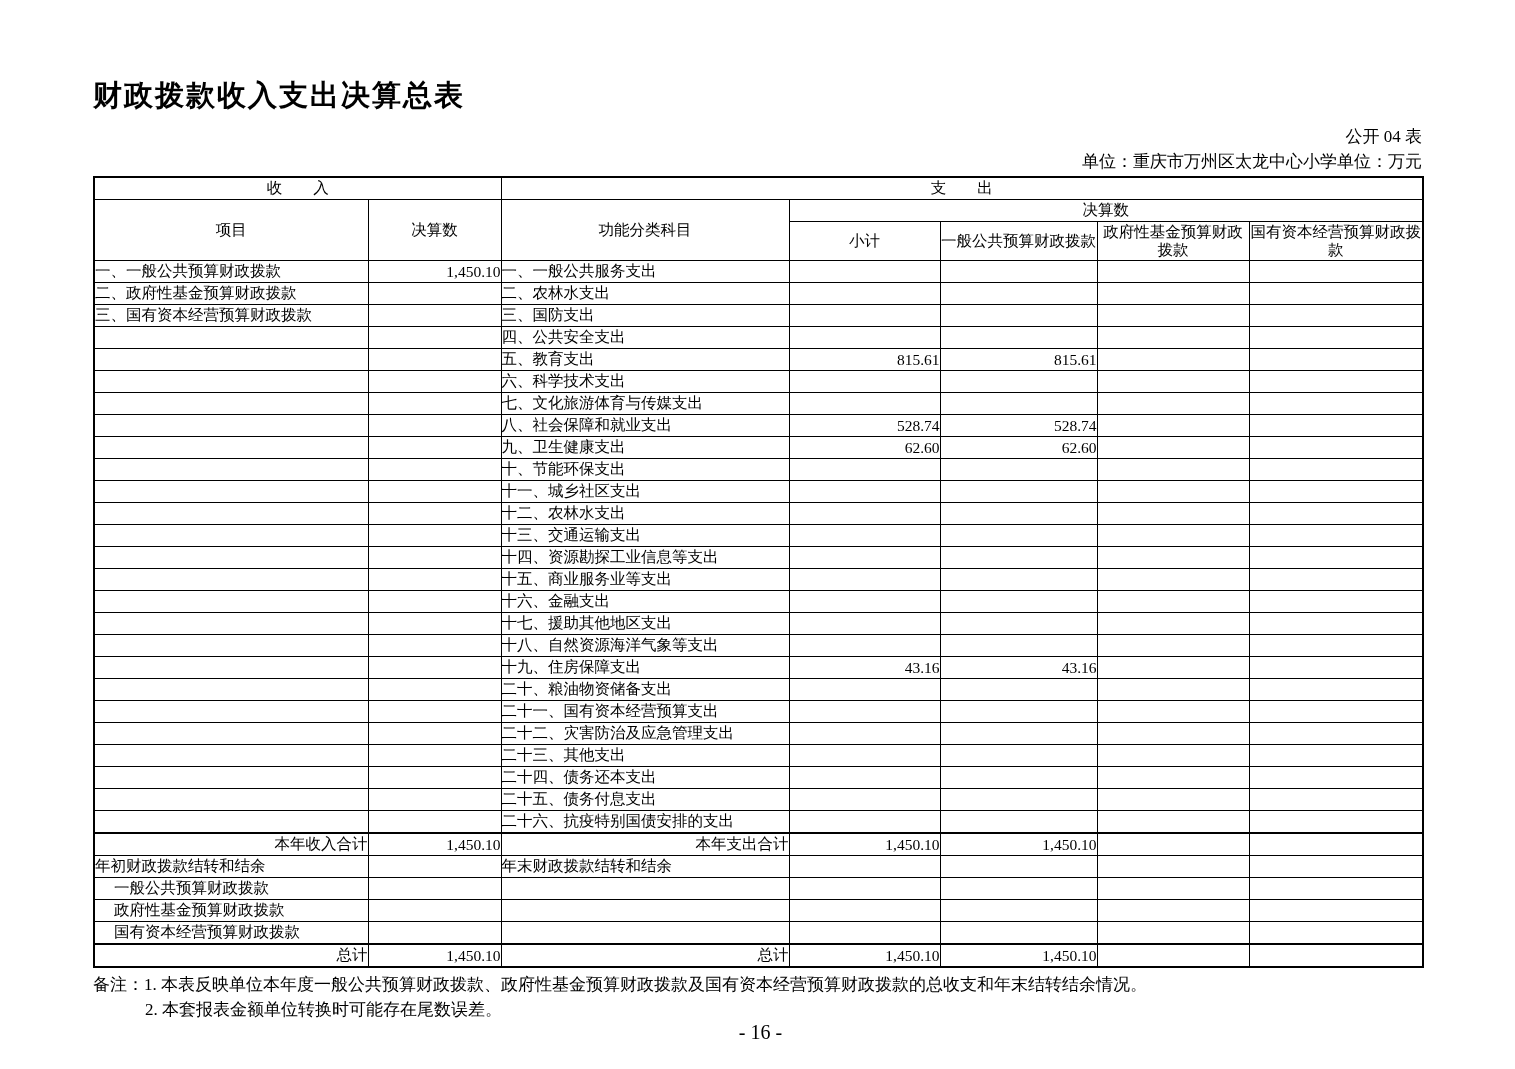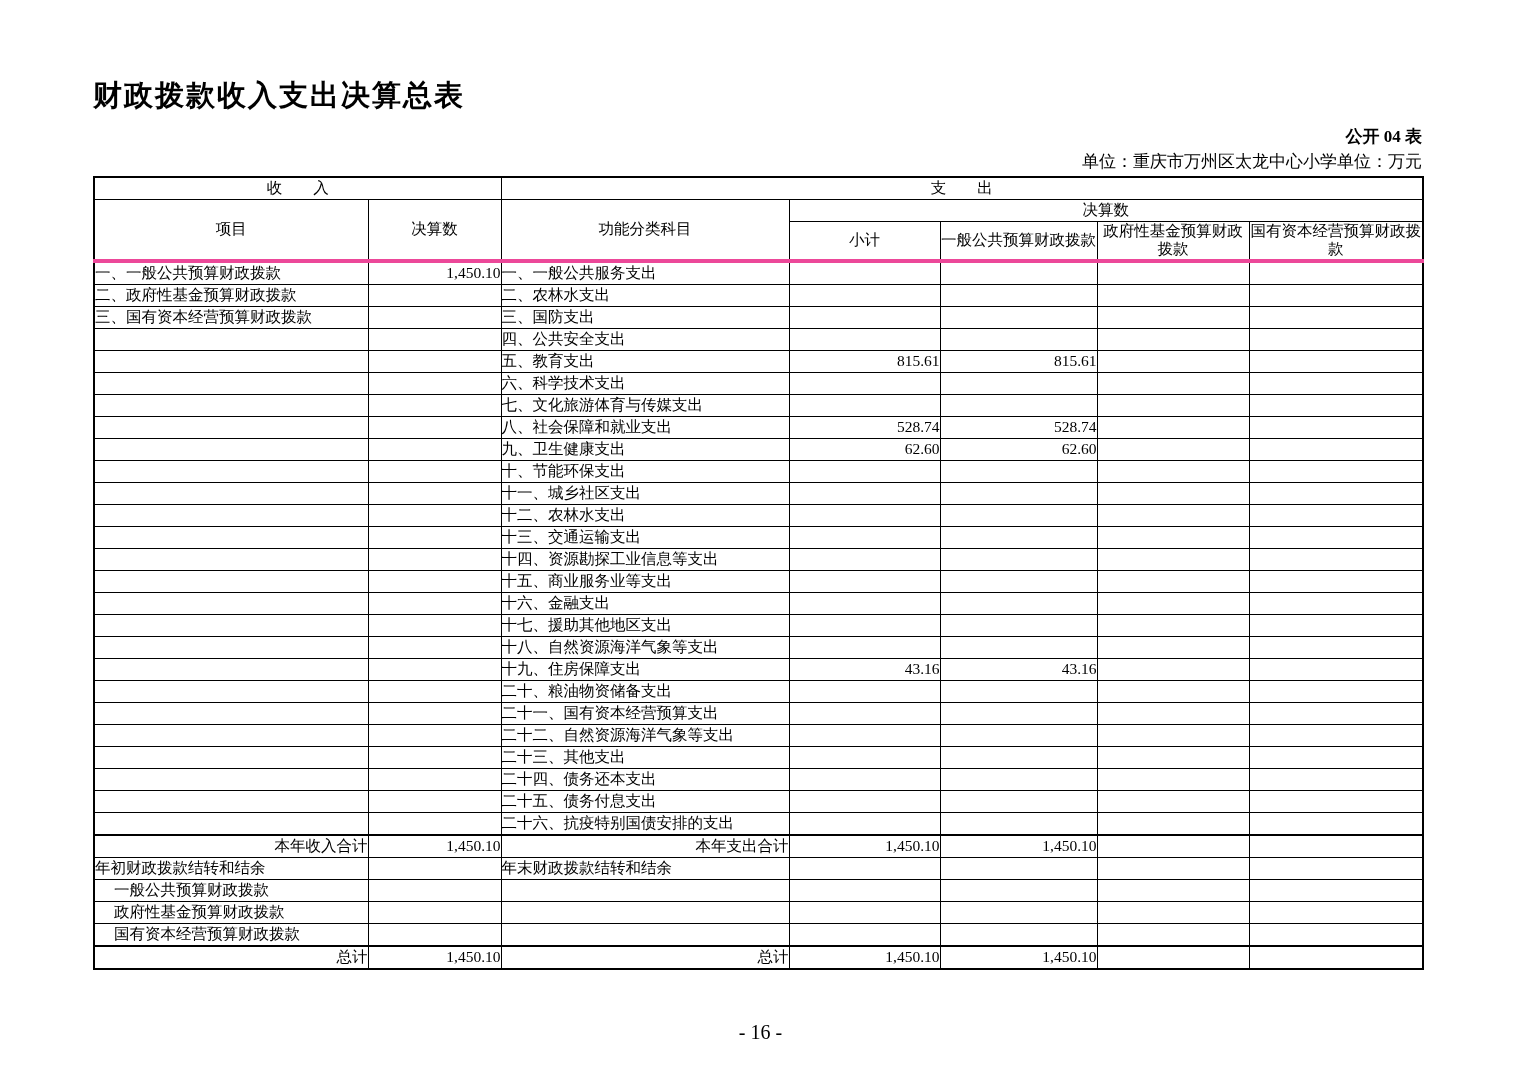--- a/index.html
+++ b/index.html
@@ -14,21 +14,20 @@
   .doc-title {
     margin: 0; padding-top: 76px;
     text-align: left;
     font-size: 29px; font-weight: bold;
     letter-spacing: 2px;
   }
   .table-no {
     text-align: right;
     font-size: 17px;
     margin-top: 9px;
-    font-weight: bold;
   }
   .unit-row {
     display: flex; justify-content: flex-end;
     font-size: 17px;
     margin-top: 2px; margin-bottom: 3px;
   }
   table.fiscal {
     border-collapse: collapse;
     table-layout: fixed;
     width: 1329px;
@@ -41,21 +40,21 @@
     padding: 0;
     overflow: hidden;
     white-space: nowrap;
     vertical-align: middle;
   }
   thead tr.hr1 { height: 22px; }
   thead tr.hr2 { height: 21px; }
   thead tr.hr3 { height: 39px; }
   thead th { text-align: center; }
   thead tr.hr3 th { white-space: normal; line-height: 1.15; }
-  thead { border-bottom: 4px solid #ec4899; }
+  thead { border-bottom: 1px solid #ec4899; }
   tbody tr { height: 20.2px; }
   tbody tr.thick-top td { border-top: 2px solid #000; }
   td.txt     { text-align: left;  padding-left: 3px; }
   td.txt.indent { padding-left: 19px; }
   td.txt.center { text-align: right; padding-left: 0; }
   td.num     { text-align: right; padding-right: 8px; }
   .notes { font-size: 17px; margin-top: 5px; line-height: 1.45; }
   .note-line2 { padding-left: 52px; }
   .footer {
     position: absolute; top: 1021px; left: 3px;
@@ -291,21 +290,21 @@
           <td class="num"></td>
           <td class="txt">二十一、国有资本经营预算支出</td>
           <td class="num"></td>
           <td class="num"></td>
           <td class="num"></td>
           <td class="num"></td>
         </tr>
         <tr>
           <td class="txt"></td>
           <td class="num"></td>
-          <td class="txt">二十二、自然资源海洋气象等支出</td>
+          <td class="txt">二十二、灾害防治及应急管理支出</td>
           <td class="num"></td>
           <td class="num"></td>
           <td class="num"></td>
           <td class="num"></td>
         </tr>
         <tr>
           <td class="txt"></td>
           <td class="num"></td>
           <td class="txt">二十三、其他支出</td>
           <td class="num"></td>
@@ -390,16 +389,20 @@
           <td class="num">1,450.10</td>
           <td class="txt center">总计</td>
           <td class="num">1,450.10</td>
           <td class="num">1,450.10</td>
           <td class="num"></td>
           <td class="num"></td>
         </tr>
       </tbody>
   </table>
 
+  <div class="notes">
+    <div>备注：1. 本表反映单位本年度一般公共预算财政拨款、政府性基金预算财政拨款及国有资本经营预算财政拨款的总收支和年末结转结余情况。</div>
+    <div class="note-line2">2. 本套报表金额单位转换时可能存在尾数误差。</div>
+  </div>
 
 </div>
 
 <div class="footer">- 16 -</div>
 
 </body></html>

